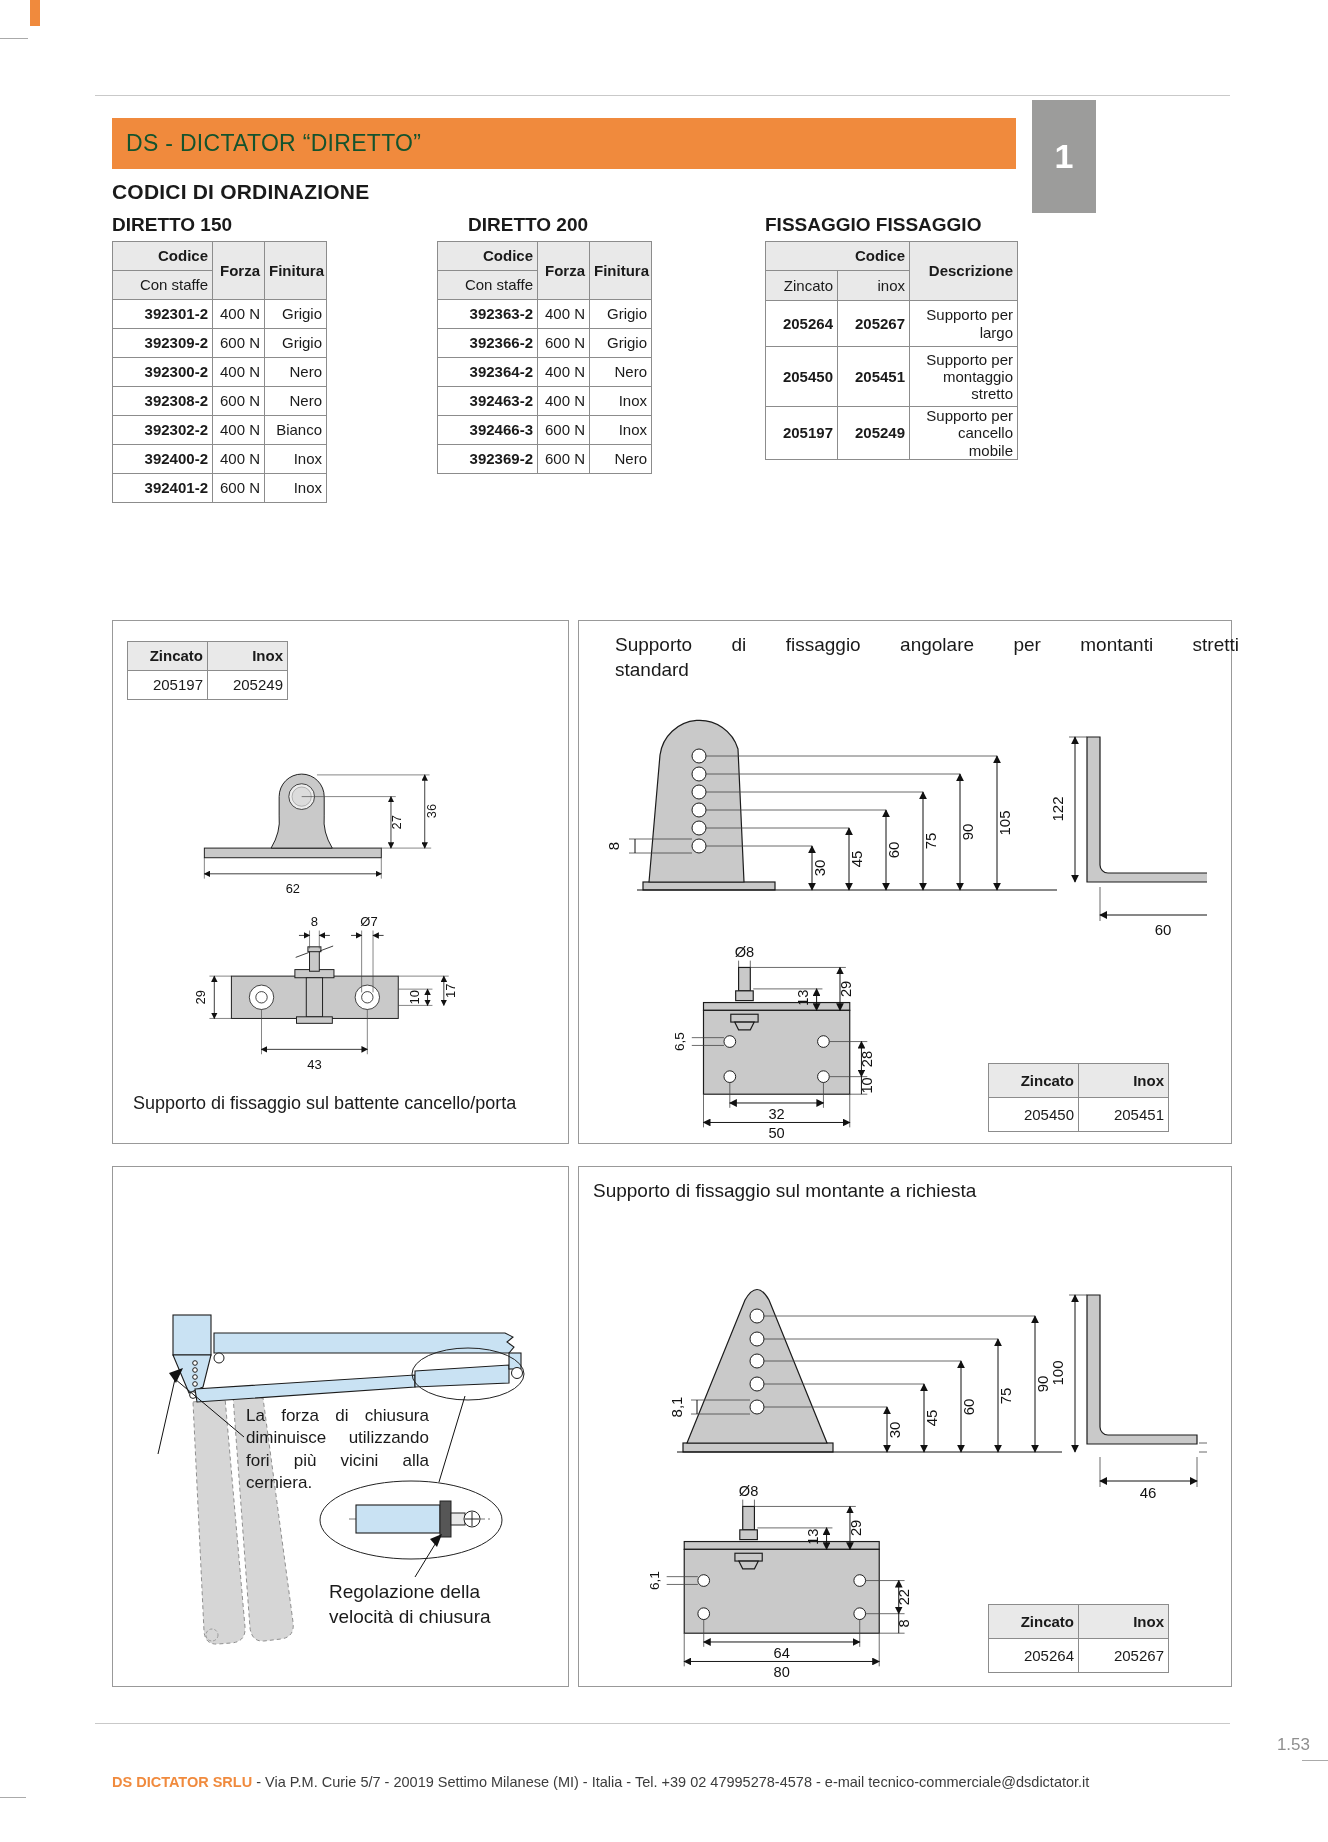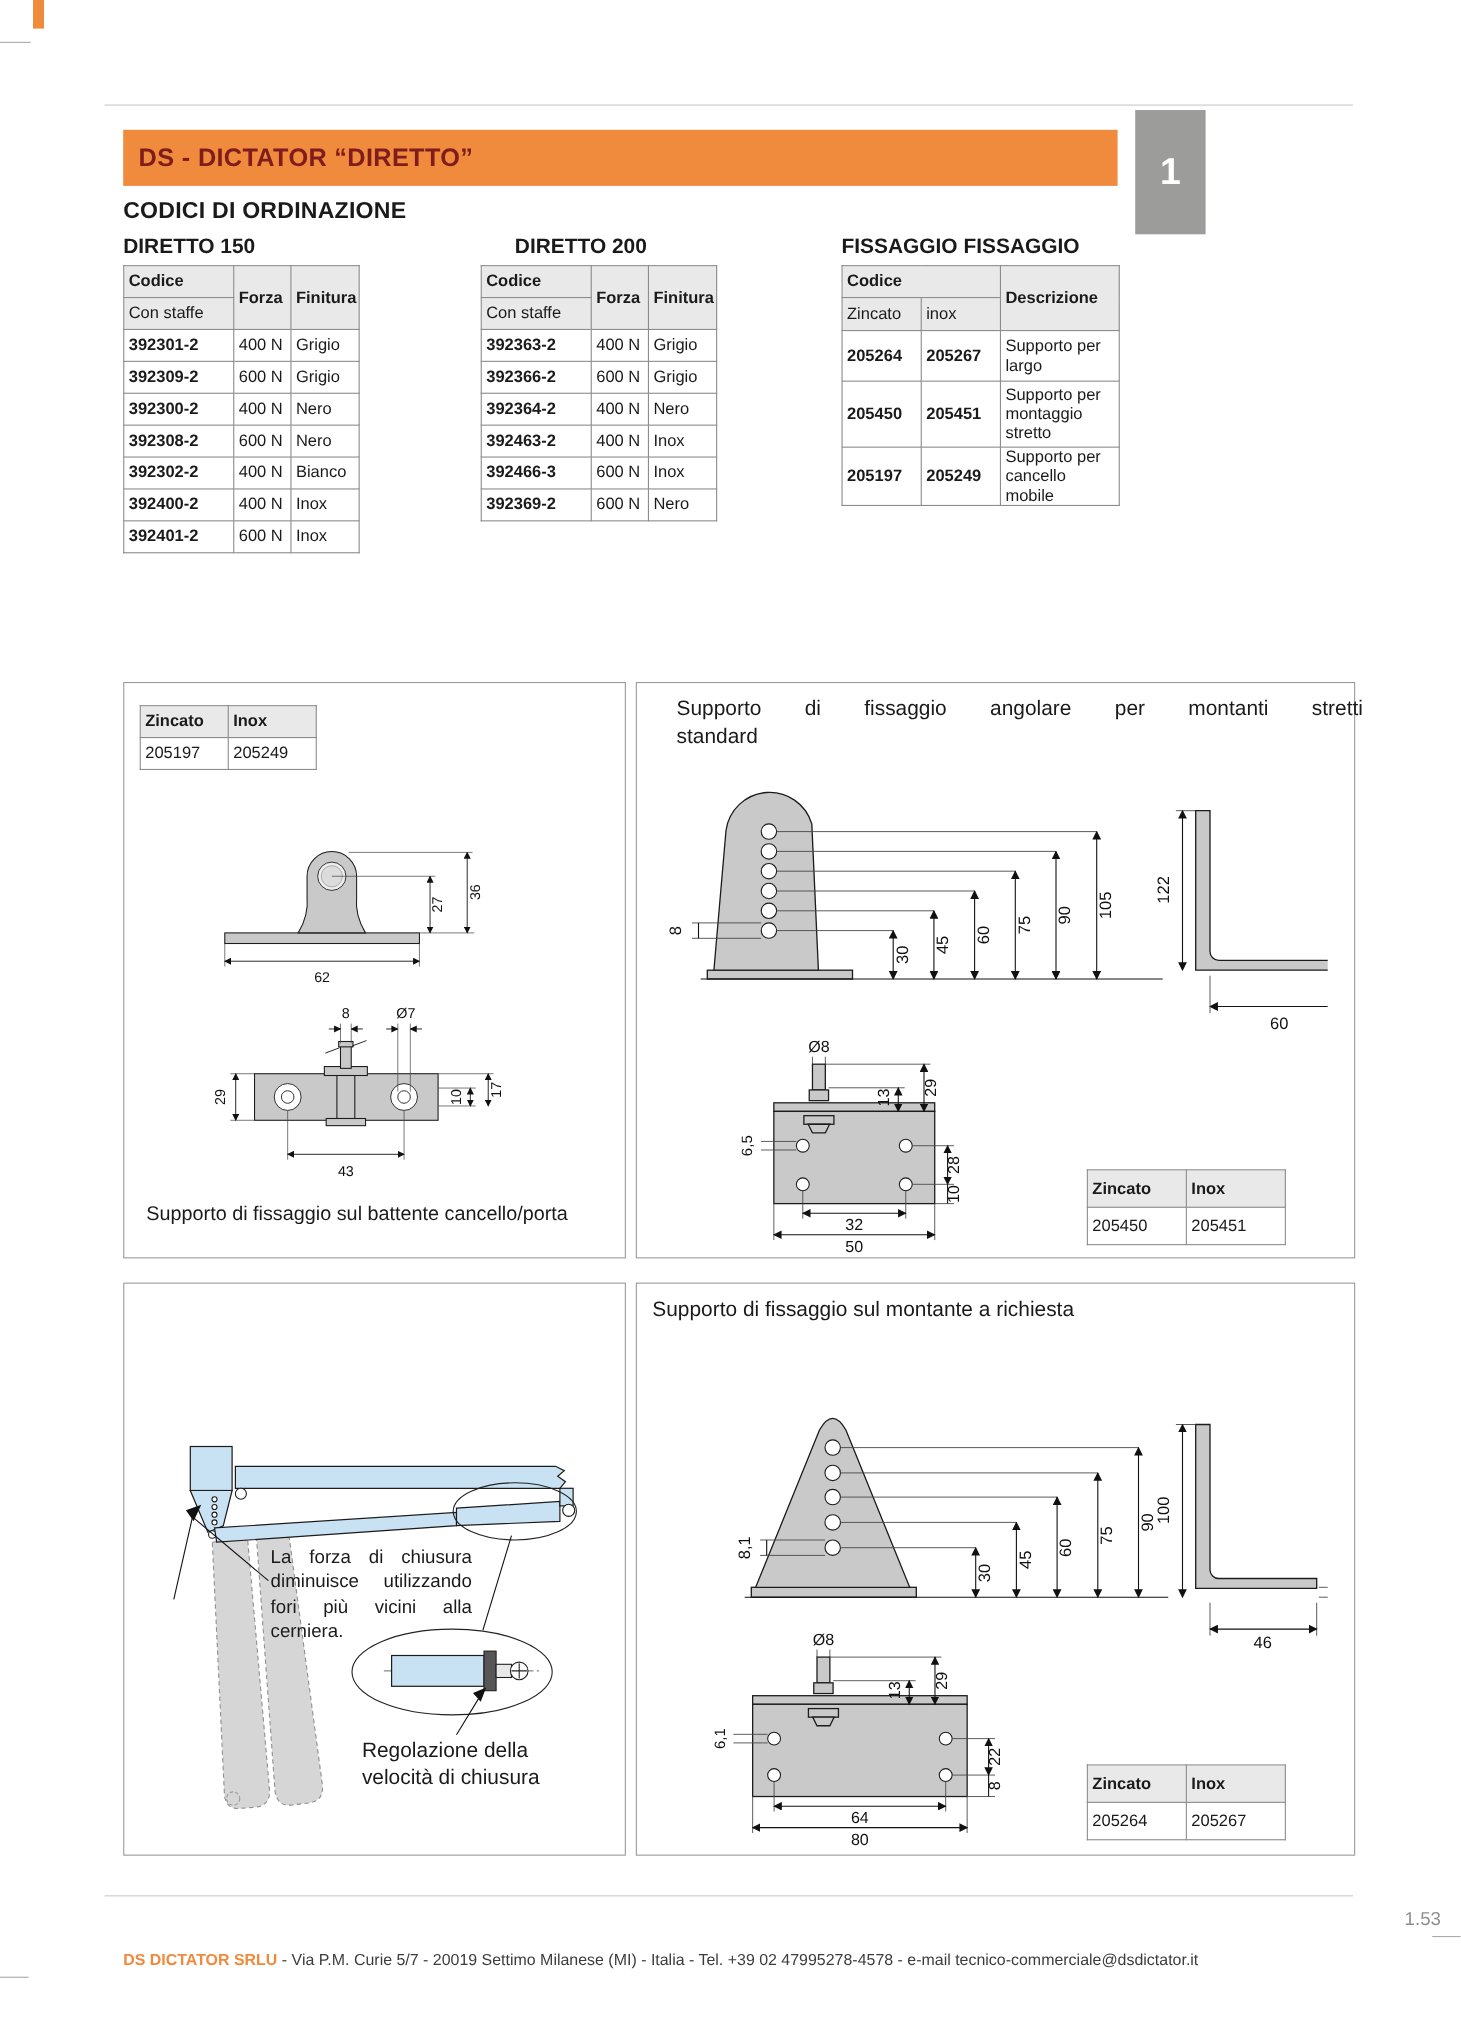--- a/index.html
+++ b/index.html
@@ -1,27 +1,27 @@
 <!DOCTYPE html>
 <html><head>
 <meta charset="utf-8">
 <style>
   html,body{margin:0;padding:0;background:#ffffff;}
   .page{position:relative;width:1328px;height:1842px;background:#fff;
         font-family:"Liberation Sans",sans-serif;color:#1a1a1a;overflow:hidden;}
   .abs{position:absolute;}
   .rule{height:1px;background:#c9c9c9;}
   .mark{background:#aaa;}
-  .banner{background:#F08A3D;color:#7f1d1d;font-weight:bold;font-size:23px;
+  .banner{background:#F08A3D;color:#14532d;font-weight:normal;font-size:23px;
           line-height:51px;padding-left:14px;letter-spacing:.3px;}
   .tab1{background:#9c9c9b;color:#fff;font-weight:bold;font-size:34px;
         display:flex;align-items:center;justify-content:center;}
   .sec-title{font-size:21px;font-weight:bold;letter-spacing:.2px;}
   .tbl-title{font-size:19px;font-weight:bold;}
-  table.data{border-collapse:collapse;font-size:15px;text-align:left;table-layout:fixed;}
+  table.data{border-collapse:collapse;font-size:15px;text-align:right;table-layout:fixed;}
   table.data td{border:1px solid #8c8c8c;padding:0 4px;height:28px;line-height:1.15;}
   td.hd{background:#e9e9e9;font-weight:bold;}
   td.hd2{background:#e9e9e9;font-weight:normal;}
   td.code{font-weight:bold;}
   .panel{position:absolute;border:1px solid #999;background:#fff;}
   .panel-title{font-size:19px;line-height:1.3;}
   .just-line{display:block;text-align:justify;text-align-last:justify;}
   .caption{font-size:18px;}
   .note{font-size:17px;line-height:1.32;text-align:justify;}
   .note2{font-size:19px;line-height:1.3;}

